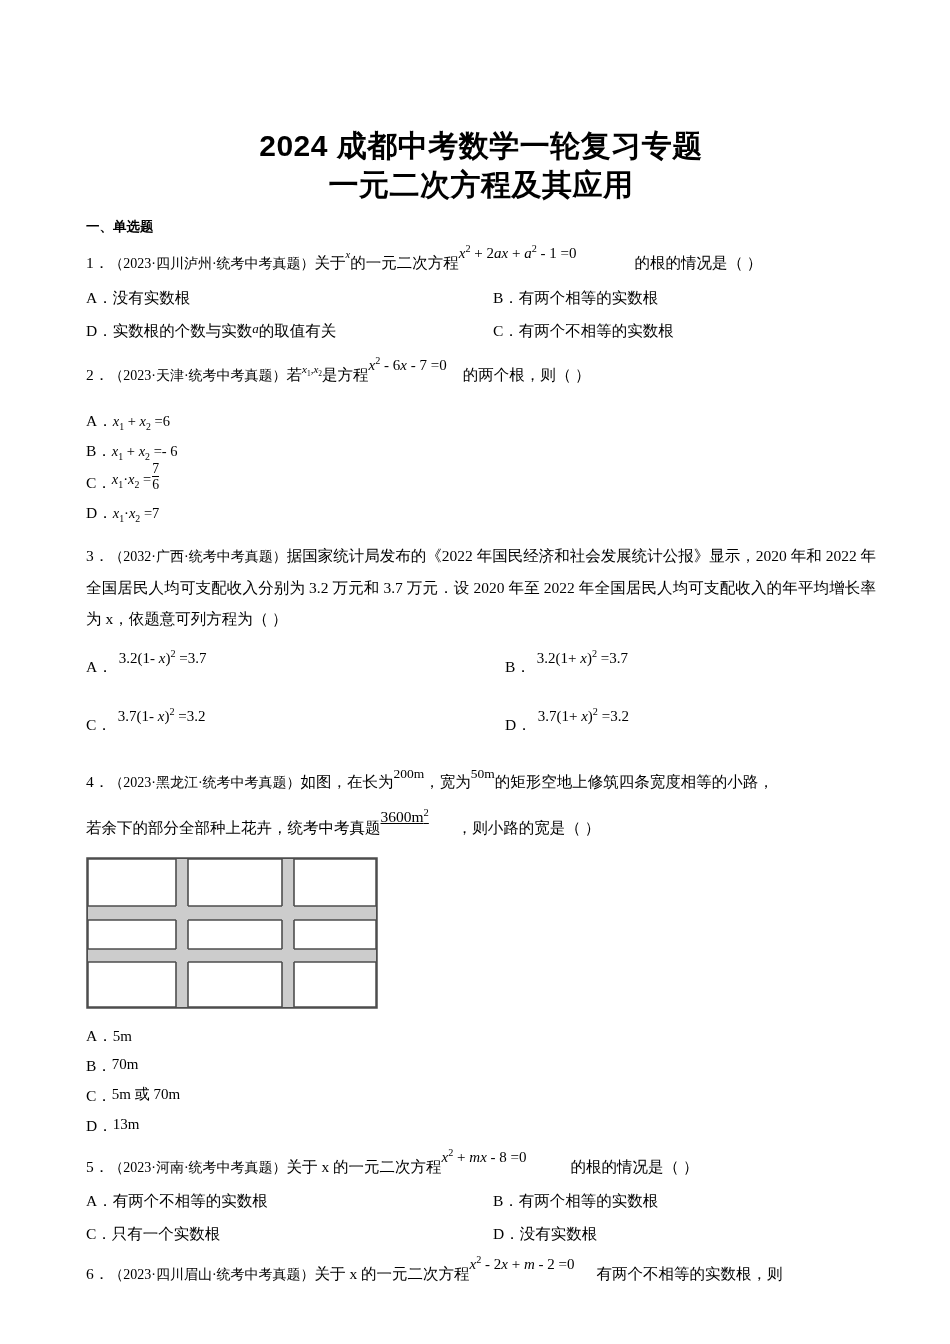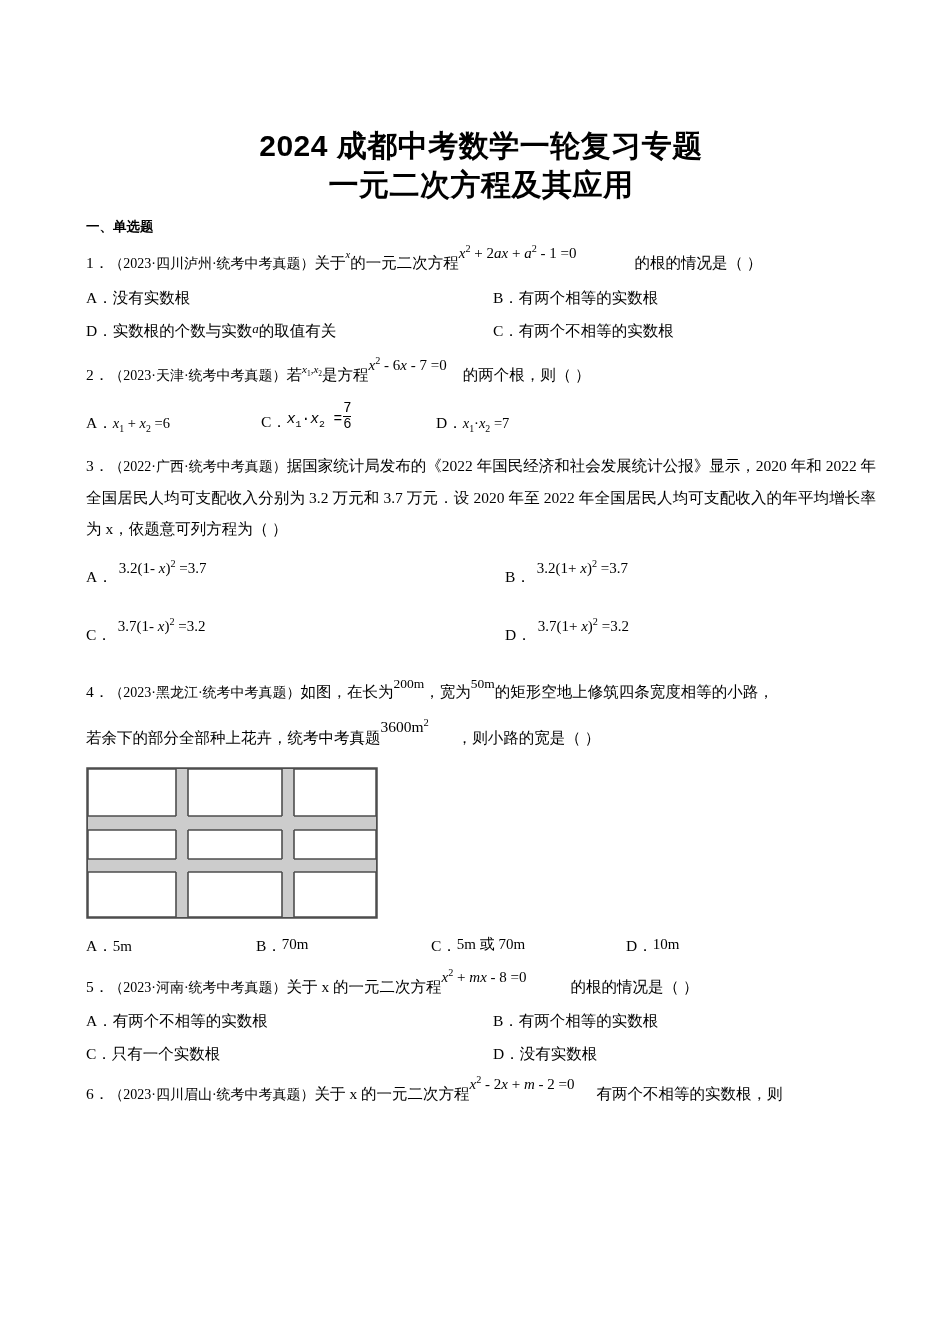--- a/index.html
+++ b/index.html
@@ -90,40 +90,41 @@
   }
   .raise-sm {
     position: relative;
     top: -9px;
     font-size: 13.5px;
   }
   .raise-lg {
     position: relative;
     top: -11px;
     font-size: 15.5px;
+    text-decoration: underline;
   }
 
   
   .opts-2col {
     display: flex;
     flex-wrap: wrap;
     margin-top: 2px;
   }
   .opts-2col .opt {
     width: 50%;
     box-sizing: border-box;
     font-size: 15.5px;
     line-height: 33px;
   }
   .opts-2col .opt:nth-child(even) { padding-left: 12px; }
 
   .opts-4col {
     display: flex;
     margin-top: 6px;
-    align-items: flex-end;
+    flex-direction: column;
   }
   .opts-4col .opt {
     font-size: 15.5px;
     line-height: 30px;
   }
 
   .opt-letter { font-size: 15.5px; }
 
   .opts-bigrow {
     display: flex;
@@ -193,28 +194,29 @@
         <div class="opt"><span class="opt-letter">C．</span><span>有两个不相等的实数根</span></div>
       </div>
     </div>
 
     <div class="q">
       <div class="q-stem">
         <span>2．</span><span class="src">（2023·天津·统考中考真题）</span><span>若</span><span class="math" style="font-size:11px;position:relative;top:-7px;"><i>x</i><span class="sub">1</span>,<i>x</i><span class="sub">2</span></span><span>是方程</span><span class="math raise"><i>x</i><span class="sup">2</span> - 6<i>x</i> - 7 =0</span><span style="display:inline-block;width:16px;"></span><span>的两个根，则（            ）</span>
       </div>
       <div class="opts-4col" style="margin-top:14px;">
         <div class="opt" style="width:175px;"><span class="opt-letter">A．</span><span class="math" style="font-size:14.5px;"><i>x</i><span class="sub">1</span> + <i>x</i><span class="sub">2</span> =6</span></div>
-        <div class="opt" style="width:175px;"><span class="opt-letter">C．</span><span class="math" style="font-size:14.5px;position:relative;top:-4px;font-family:Liberation Mono, monospace;"><i>x</i><span class="sub">1</span>·<i>x</i><span class="sub">2</span> =<span class="frac"><span class="num">7</span><span class="den">6</span></span></span></div>
+        <div class="opt" style="width:190px;"><span class="opt-letter">B．</span><span class="math" style="font-size:14.5px;"><i>x</i><span class="sub">1</span> + <i>x</i><span class="sub">2</span> =- 6</span></div>
+        <div class="opt" style="width:175px;"><span class="opt-letter">C．</span><span class="math" style="font-size:14.5px;position:relative;top:-4px;"><i>x</i><span class="sub">1</span>·<i>x</i><span class="sub">2</span> =<span class="frac"><span class="num">7</span><span class="den">6</span></span></span></div>
         <div class="opt"><span class="opt-letter">D．</span><span class="math" style="font-size:14.5px;"><i>x</i><span class="sub">1</span>·<i>x</i><span class="sub">2</span> =7</span></div>
       </div>
     </div>
 
     <div class="q" style="margin-top:12px;">
       <div class="q-stem" style="text-align:justify;text-justify:inter-ideograph;">
-        <span>3．</span><span class="src">（2022·广西·统考中考真题）</span><span>据国家统计局发布的《2022 年国民经济和社会发展统计公报》显示，2020 年和 2022 年全国居民人均可支配收入分别为 3.2 万元和 3.7 万元．设 2020 年至 2022 年全国居民人均可支配收入的年平均增长率为 x，依题意可列方程为（          ）</span>
+        <span>3．</span><span class="src">（2032·广西·统考中考真题）</span><span>据国家统计局发布的《2022 年国民经济和社会发展统计公报》显示，2020 年和 2022 年全国居民人均可支配收入分别为 3.2 万元和 3.7 万元．设 2020 年至 2022 年全国居民人均可支配收入的年平均增长率为 x，依题意可列方程为（          ）</span>
       </div>
       <div class="opts-bigrow">
         <div class="opt">
             <span class="opt-letter">A．</span>
             <span class="math eqn">3.2(1- <i>x</i>)<span class="sup">2</span> =3.7</span>
           </div>
         <div class="opt">
             <span class="opt-letter">B．</span>
             <span class="math eqn">3.2(1+ <i>x</i>)<span class="sup">2</span> =3.7</span>
           </div>
@@ -278,21 +280,21 @@
             <line x1="208" y1="63" x2="208" y2="92"></line>
             <line x1="208" y1="105" x2="208" y2="150"></line>
           </g>
         </svg>
       </div>
 
       <div class="opts-4col" style="margin-top:0;">
         <div class="opt" style="width:170px;"><span class="opt-letter">A．</span><span class="math" style="font-size:15px;">5m</span></div>
         <div class="opt" style="width:175px;"><span class="opt-letter">B．</span><span class="math" style="font-size:15px;position:relative;top:-2px;">70m</span></div>
         <div class="opt" style="width:195px;"><span class="opt-letter">C．</span><span class="math" style="font-size:15px;position:relative;top:-2px;">5m 或 70m</span></div>
-        <div class="opt"><span class="opt-letter">D．</span><span class="math" style="font-size:15px;position:relative;top:-2px;">10m</span></div>
+        <div class="opt"><span class="opt-letter">D．</span><span class="math" style="font-size:15px;position:relative;top:-2px;">13m</span></div>
       </div>
     </div>
 
     <div class="q" style="margin-top:10px;">
       <div class="q-stem">
         <span>5．</span><span class="src">（2023·河南·统考中考真题）</span><span>关于 x 的一元二次方程</span><span class="math raise"><i>x</i><span class="sup">2</span> + <i>mx</i> - 8 =0</span><span style="display:inline-block;width:44px;"></span><span>的根的情况是（            ）</span>
       </div>
       <div class="opts-2col" style="margin-top:1px;">
         <div class="opt"><span class="opt-letter">A．</span><span>有两个不相等的实数根</span></div>
         <div class="opt"><span class="opt-letter">B．</span><span>有两个相等的实数根</span></div>

